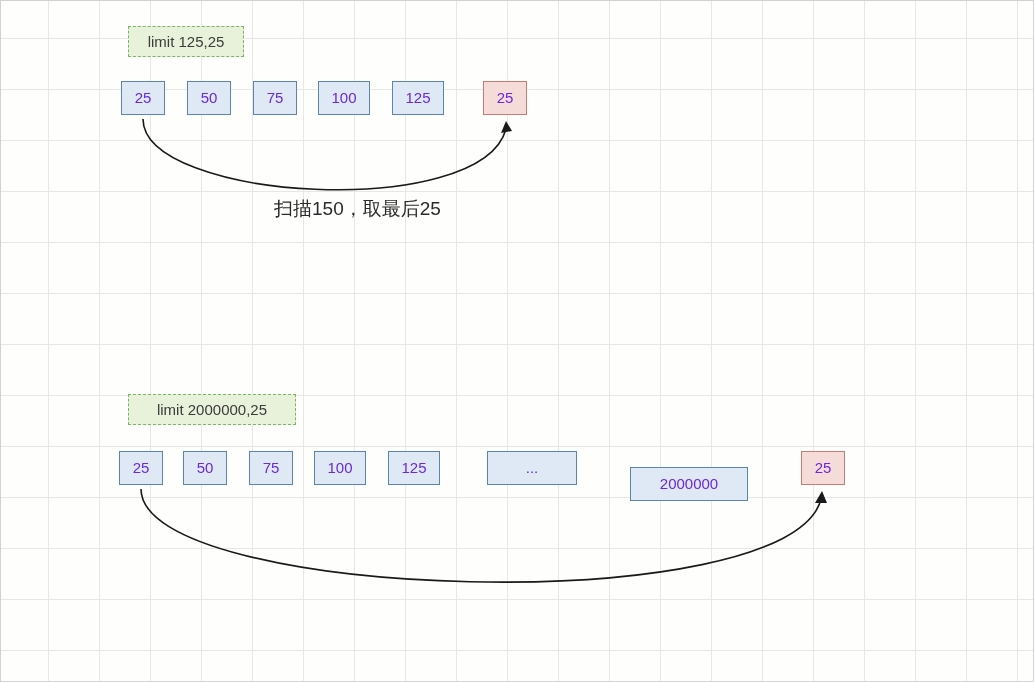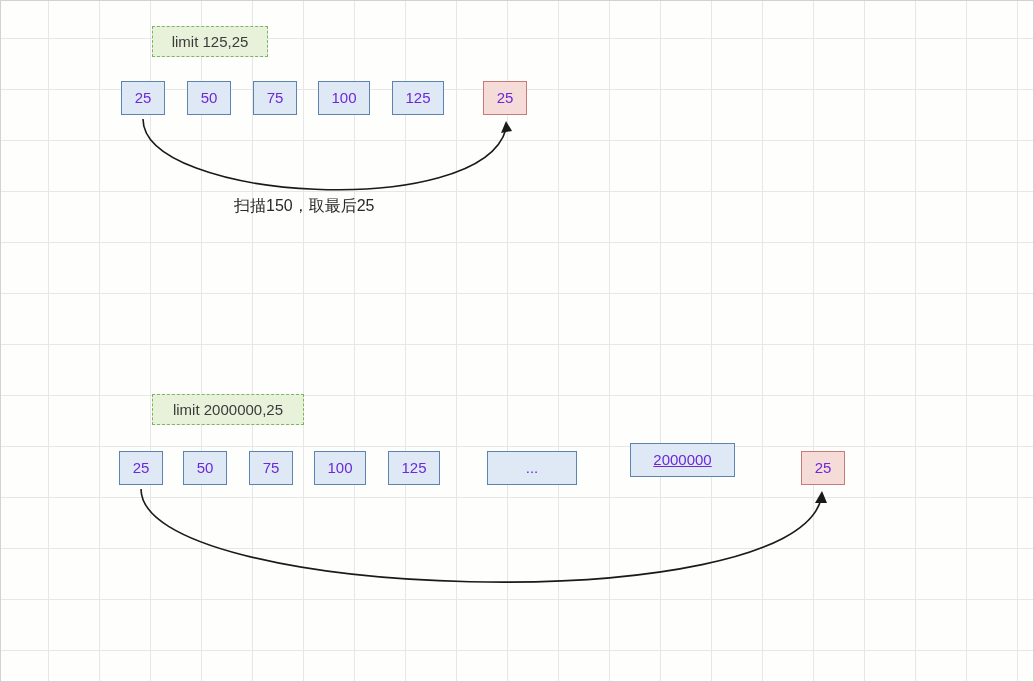--- a/index.html
+++ b/index.html
@@ -23,41 +23,41 @@
     border: 1px solid #d2d2d2;
   }
   .limit-label {
     position: absolute;
     border: 1px dashed #7bb661;
     background: #e8f2da;
     color: #3b3b3b;
     padding: 6px 14px;
     text-align: center;
     font-size: 15px;
-    margin-left: 24px;
   }
   .block {
     position: absolute;
     border: 1px solid #5b84b1;
     background: #dfe9f5;
     color: #6d28d9;
     height: 34px;
     line-height: 32px;
     text-align: center;
     font-size: 15px;
   }
   .block.red {
     border: 1px solid #c77b74;
     background: #f5dcd9;
   }
   .annotation {
     position: absolute;
     color: #2a2a2a;
-    font-size: 16px;
+    font-size: 19px;
     white-space: nowrap;
+    margin-left: 40px;
   }
   svg.arrows {
     position: absolute;
     left: 0; top: 0;
     width: 1034px;
     height: 682px;
     pointer-events: none;
   }
 </style>
 </head>
@@ -69,29 +69,29 @@
 
   <div class="block" style="left:120px; top:80px; width:44px;">25</div>
   <div class="block" style="left:186px; top:80px; width:44px;">50</div>
   <div class="block" style="left:252px; top:80px; width:44px;">75</div>
   <div class="block" style="left:317px; top:80px; width:52px;">100</div>
   <div class="block" style="left:391px; top:80px; width:52px;">125</div>
   <div class="block red" style="left:482px; top:80px; width:44px;">25</div>
 
   <div class="annotation" style="left:233px; top:195px;">扫描150，取最后25</div>
 
-  <div class="limit-label" style="left:127px; top:393px; width:152px;">limit 2000000,25</div>
+  <div class="limit-label" style="left:127px; top:393px; width:168px;">limit 2000000,25</div>
 
   <div class="block" style="left:118px; top:450px; width:44px;">25</div>
   <div class="block" style="left:182px; top:450px; width:44px;">50</div>
   <div class="block" style="left:248px; top:450px; width:44px;">75</div>
   <div class="block" style="left:313px; top:450px; width:52px;">100</div>
   <div class="block" style="left:387px; top:450px; width:52px;">125</div>
   <div class="block" style="left:486px; top:450px; width:90px;">...</div>
-  <div class="block" style="left:629px; top:442px; width:105px;text-decoration:underline;">2000000</div>
+  <div class="block" style="left:629px; top:466px; width:118px;">2000000</div>
   <div class="block red" style="left:800px; top:450px; width:44px;">25</div>
 
 
   <svg class="arrows">
 
     <path d="M 142 118 C 142 200, 480 220, 505 128" stroke="#1a1a1a" stroke-width="1.6" fill="none"></path>
     <polygon points="505,120 500,132 511,130" fill="#1a1a1a"></polygon>
 
     <path d="M 140 488 C 140 600, 790 620, 820 498" stroke="#1a1a1a" stroke-width="1.6" fill="none"></path>
     <polygon points="821,490 814,502 826,502" fill="#1a1a1a"></polygon>

